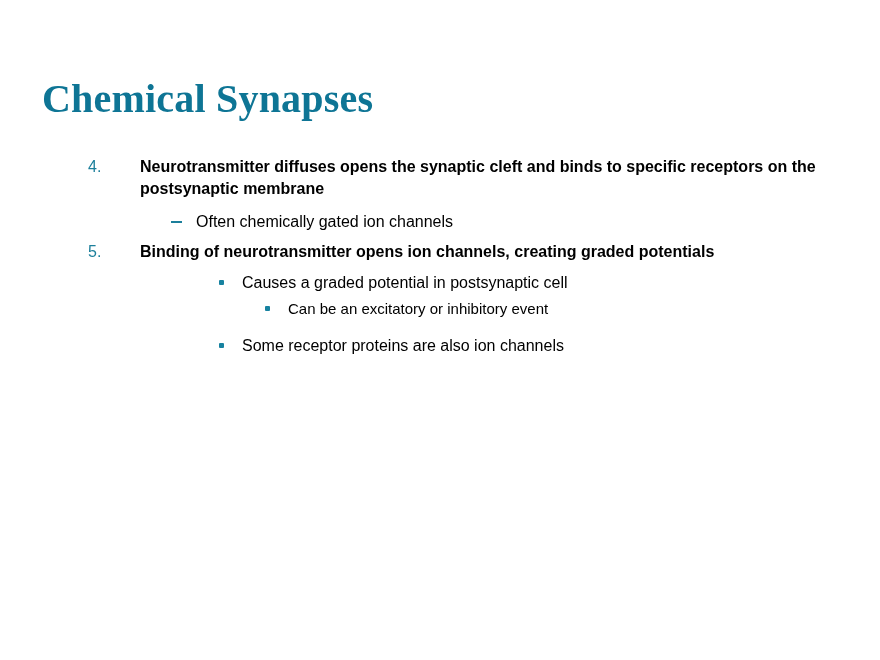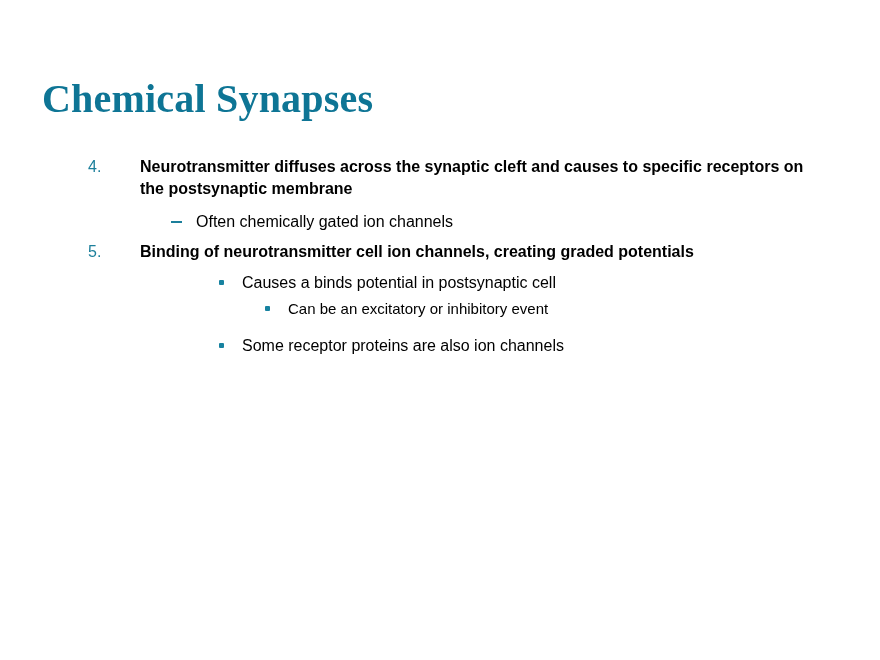--- a/index.html
+++ b/index.html
@@ -173,39 +173,39 @@
 <body>
 
 <div class="slide">
 
   <div class="slide-title">Chemical Synapses</div>
 
   <div class="body-outline">
 
     <div class="outline-item lvl1">
       <span class="marker">4.</span>
-      <span class="text">Neurotransmitter diffuses across the synaptic cleft and causes to specific receptors on the postsynaptic membrane</span>
+      <span class="text">Neurotransmitter diffuses opens the synaptic cleft and binds to specific receptors on the postsynaptic membrane</span>
     </div>
 
     <div class="outline-item lvl2">
       <span class="marker"><span class="dash"></span></span>
       <span class="text">Often chemically gated ion channels</span>
     </div>
 
     <div class="spacer-5"></div>
 
     <div class="outline-item lvl1">
       <span class="marker">5.</span>
-      <span class="text">Binding of neurotransmitter cell ion channels, creating graded potentials</span>
+      <span class="text">Binding of neurotransmitter opens ion channels, creating graded potentials</span>
     </div>
 
 
     <div class="outline-item lvl3">
       <span class="marker"><span class="dot"></span></span>
-      <span class="text">Causes a binds potential in postsynaptic cell</span>
+      <span class="text">Causes a graded potential in postsynaptic cell</span>
     </div>
 
     <div class="outline-item lvl4">
       <span class="marker"><span class="dot"></span></span>
       <span class="text">Can be an excitatory or inhibitory event</span>
     </div>
 
     <div class="spacer-3"></div>
 
     <div class="outline-item lvl3">

